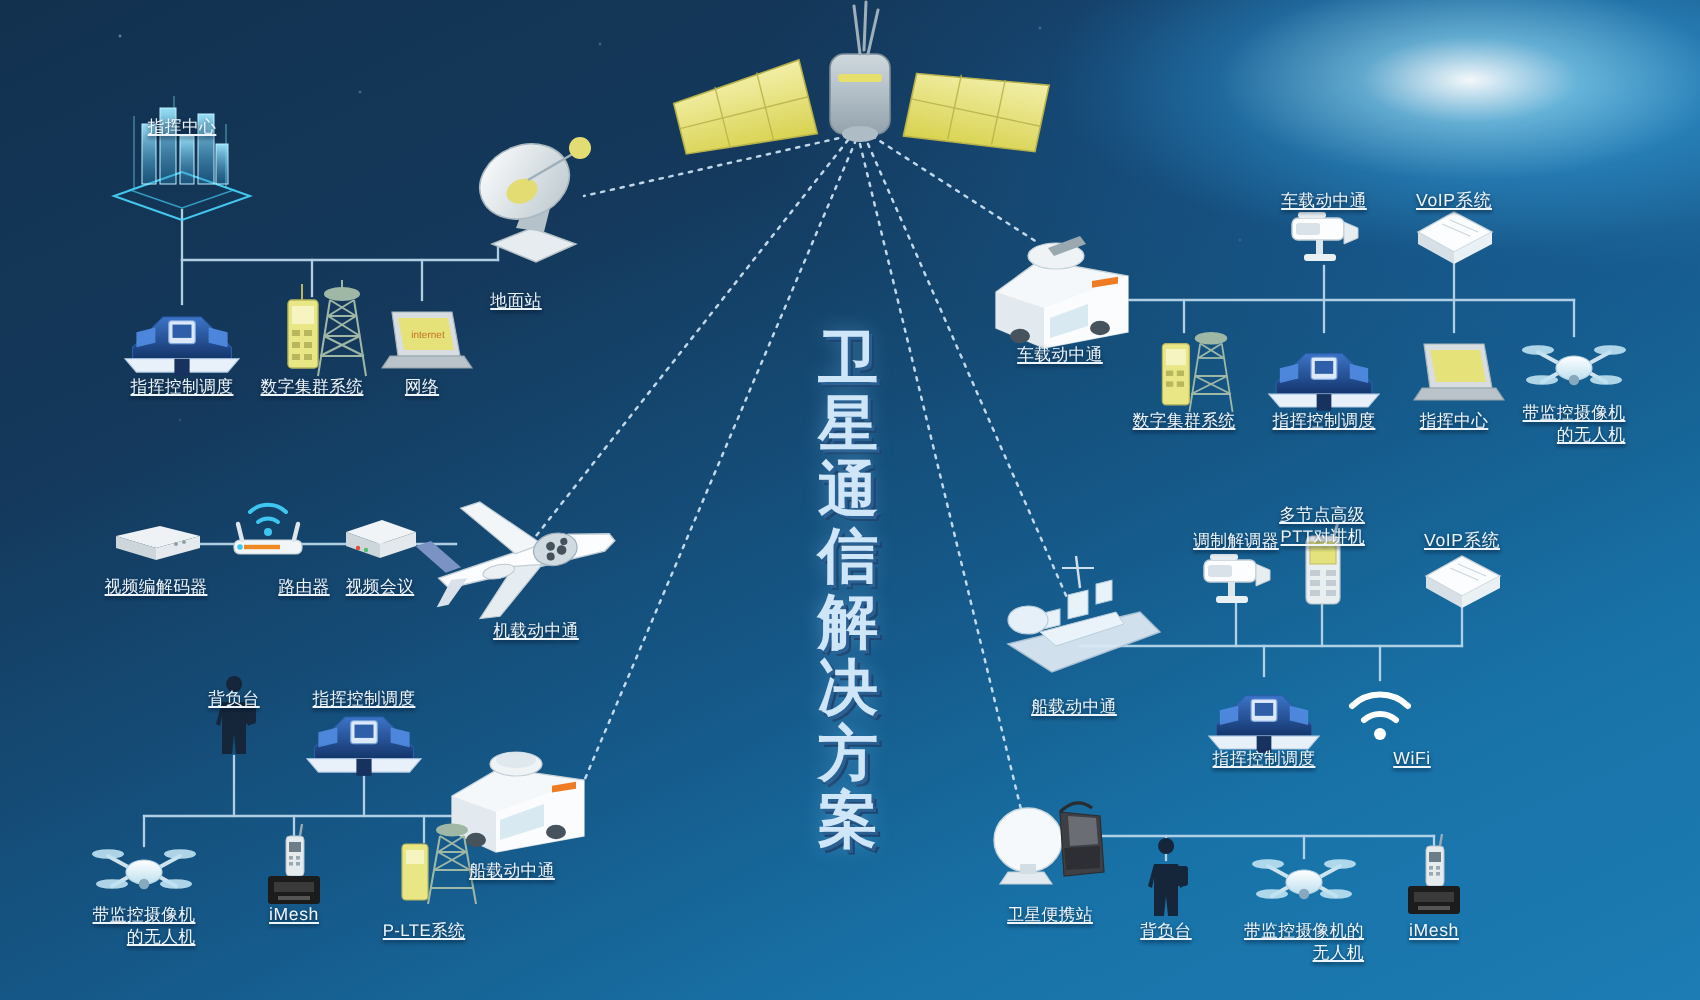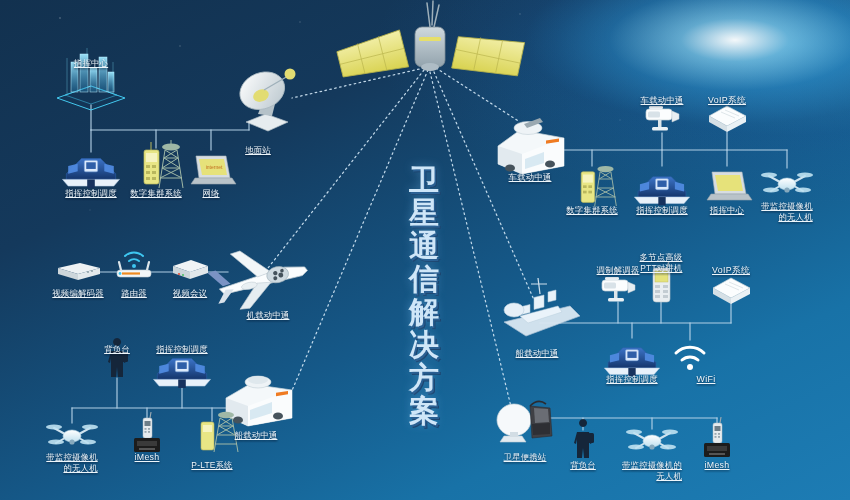--- a/index.html
+++ b/index.html
@@ -579,21 +579,21 @@
     <div>案</div>
   </div>
 
   <div class="lbl" style="left:91px;top:58px">指挥中心</div>
   <div class="lbl" style="left:258px;top:145px">地面站</div>
   <div class="lbl" style="left:91px;top:188px">指挥控制调度</div>
   <div class="lbl" style="left:156px;top:188px">数字集群系统</div>
   <div class="lbl" style="left:211px;top:188px">网络</div>
 
   <div class="lbl" style="left:78px;top:288px">视频编解码器</div>
-  <div class="lbl" style="left:134px;top:288px">路由器</div>
+  <div class="lbl" style="left:152px;top:288px">路由器</div>
   <div class="lbl" style="left:190px;top:288px">视频会议</div>
   <div class="lbl" style="left:268px;top:310px">机载动中通</div>
 
   <div class="lbl" style="left:117px;top:344px">背负台</div>
   <div class="lbl" style="left:182px;top:344px">指挥控制调度</div>
   <div class="lbl" style="left:256px;top:430px">船载动中通</div>
   <div class="lbl" style="left:72px;top:452px">带监控摄像机
 的无人机</div>
   <div class="lbl en" style="left:147px;top:452px">iMesh</div>
   <div class="lbl" style="left:212px;top:460px">P-LTE系统</div>

